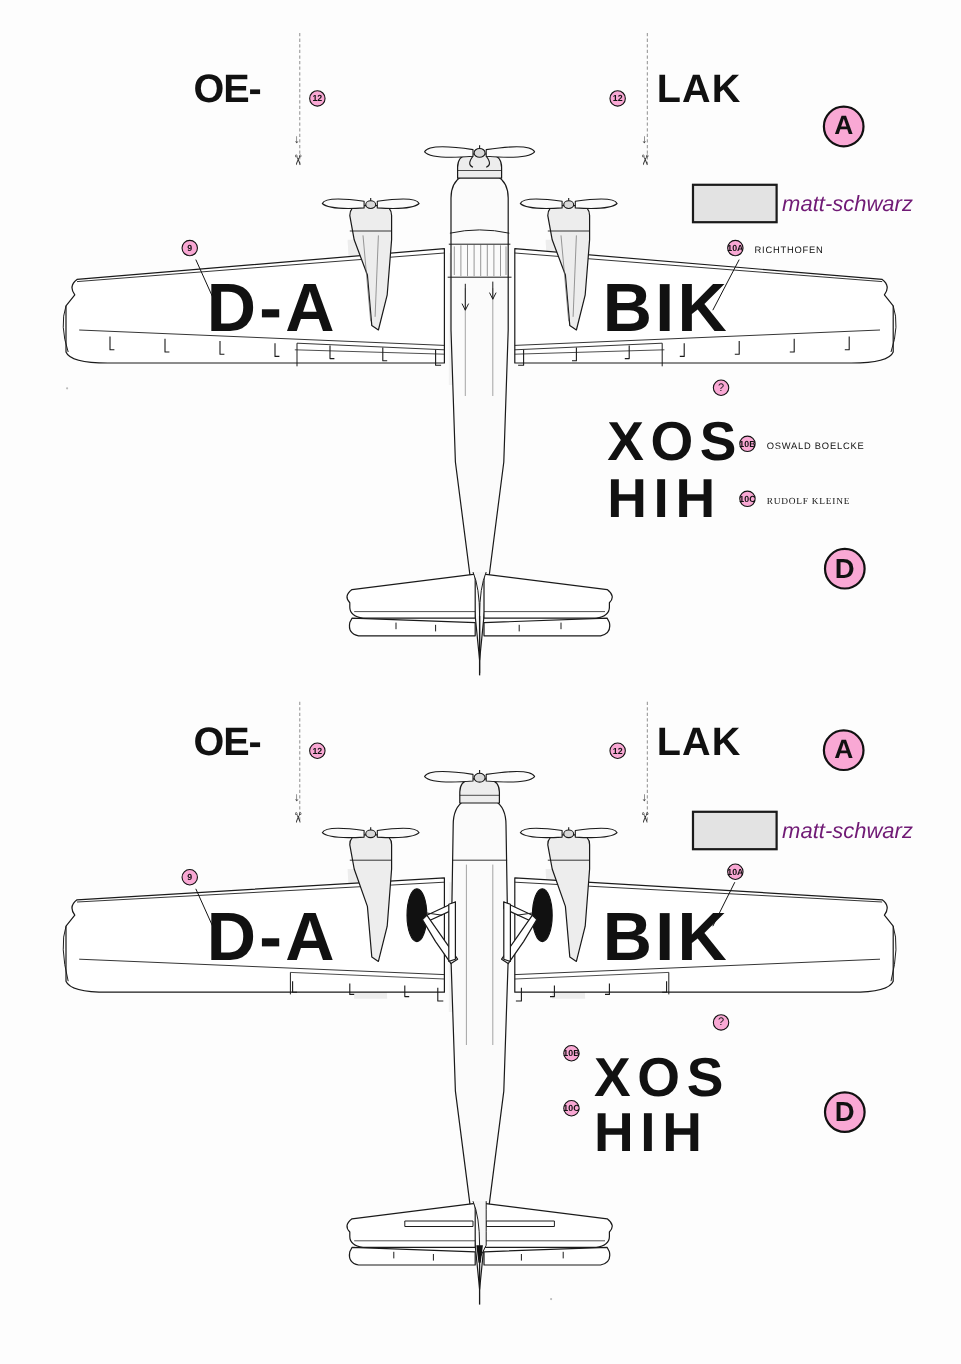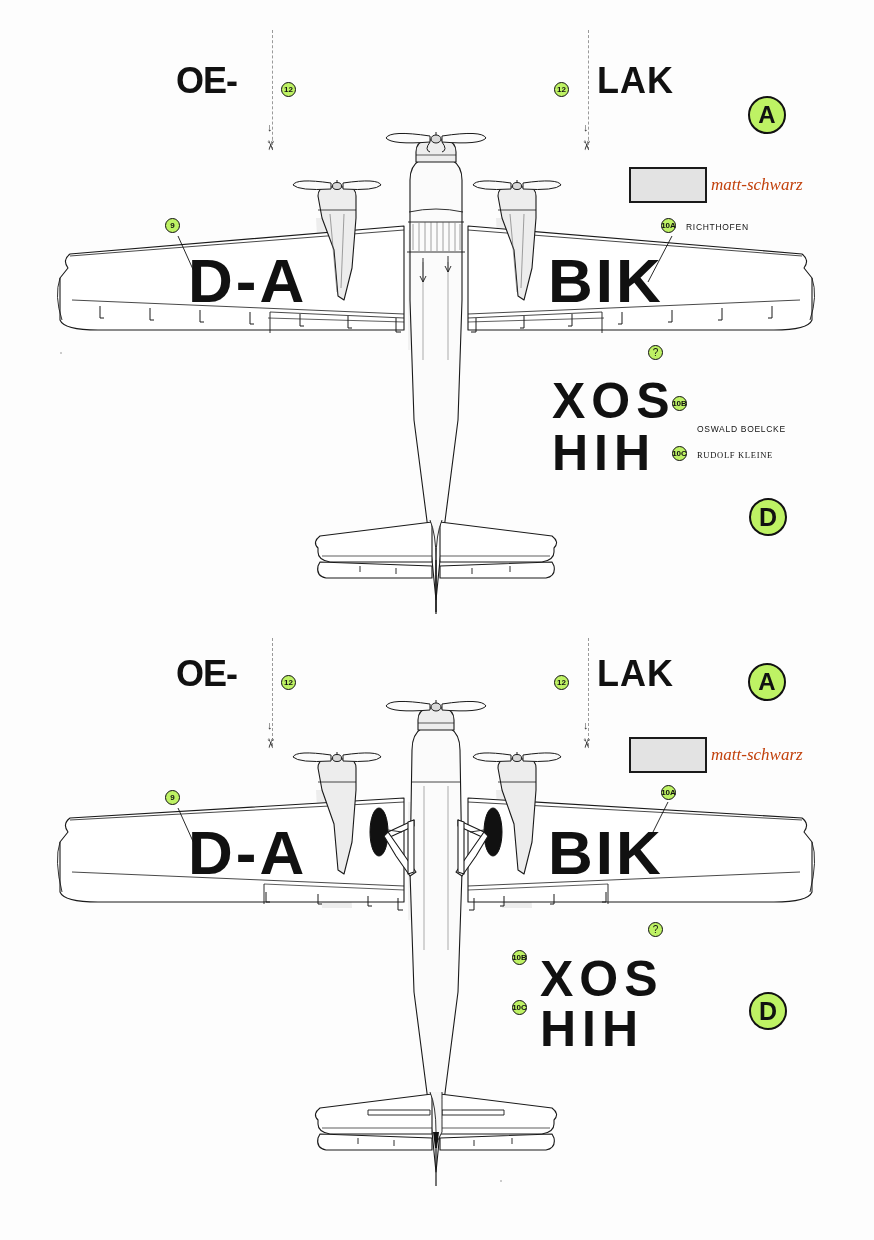--- a/index.html
+++ b/index.html
@@ -28,21 +28,21 @@
   .reg-lak{font-size:36px;letter-spacing:1px;}
   .reg-wing{font-size:62px;letter-spacing:3px;}
   .reg-small{font-size:50px;letter-spacing:6px;}
 
   
   .callout{
     position:absolute;
     border:1.3px solid #111;
     border-radius:50%;
     display:flex;align-items:center;justify-content:center;
-    background:#bef264;
+    background:#f9a8d4;
     font-size:9px;font-weight:bold;
     width:17px;height:17px;
     box-sizing:border-box;
   }
   .callout.sm{width:15px;height:15px;font-size:8px;}
   .callout.q{width:15px;height:15px;font-size:10px;font-weight:normal;}
   .callout.big{
     width:38px;height:38px;font-size:24px;border-width:2.6px;
   }
   .callout.big.d{font-size:25px;}
@@ -55,22 +55,22 @@
     position:absolute;font-size:13px;color:#333;line-height:1;
     transform:rotate(90deg);
   }
   .cutarrow{position:absolute;font-size:11px;color:#333;line-height:1;}
 
   
   .swatch{
     position:absolute;border:2px solid #1a1a1a;background:#e3e3e3;
   }
   .swatch-label{
-    position:absolute;font-style:italic;font-size:17px;color:#c2410c;
-    font-family:Liberation Serif, serif;white-space:nowrap;
+    position:absolute;font-style:italic;font-size:20px;color:#701a75;
+    font-family:Liberation Sans, sans-serif;white-space:nowrap;
   }
 
   
   .annot{
     position:absolute;font-size:8.5px;letter-spacing:0.7px;
     color:#111;white-space:nowrap;font-family:"Liberation Sans", sans-serif;
   }
 
   
   .plane{position:absolute;left:0;top:0;}
@@ -249,21 +249,21 @@
       <path d="M672,236 L648,282" stroke="#111" stroke-width="0.9" fill="none"></path>
     </svg>
 
     <div class="callout sm" style="left:661px;top:218px;">10A</div>
     <div class="annot" style="left:686px;top:222px;">RICHTHOFEN</div>
 
     <div class="callout q" style="left:648px;top:345px;">?</div>
 
     <div class="reg reg-small" style="left:552px;top:376px;">XOS</div>
     <div class="callout sm" style="left:672px;top:396px;">10B</div>
-    <div class="annot" style="left:697px;top:424px;">OSWALD  BOELCKE</div>
+    <div class="annot" style="left:697px;top:400px;">OSWALD  BOELCKE</div>
 
     <div class="reg reg-small" style="left:552px;top:428px;">HIH</div>
     <div class="callout sm" style="left:672px;top:446px;">10C</div>
     <div class="annot" style="left:697px;top:450px;font-family:Liberation Serif, serif;">RUDOLF  KLEINE</div>
 
     <div class="callout big d" style="left:749px;top:498px;">D</div>
 
     <div class="speck" style="left:60px;top:352px;"></div>
   </div>
 

